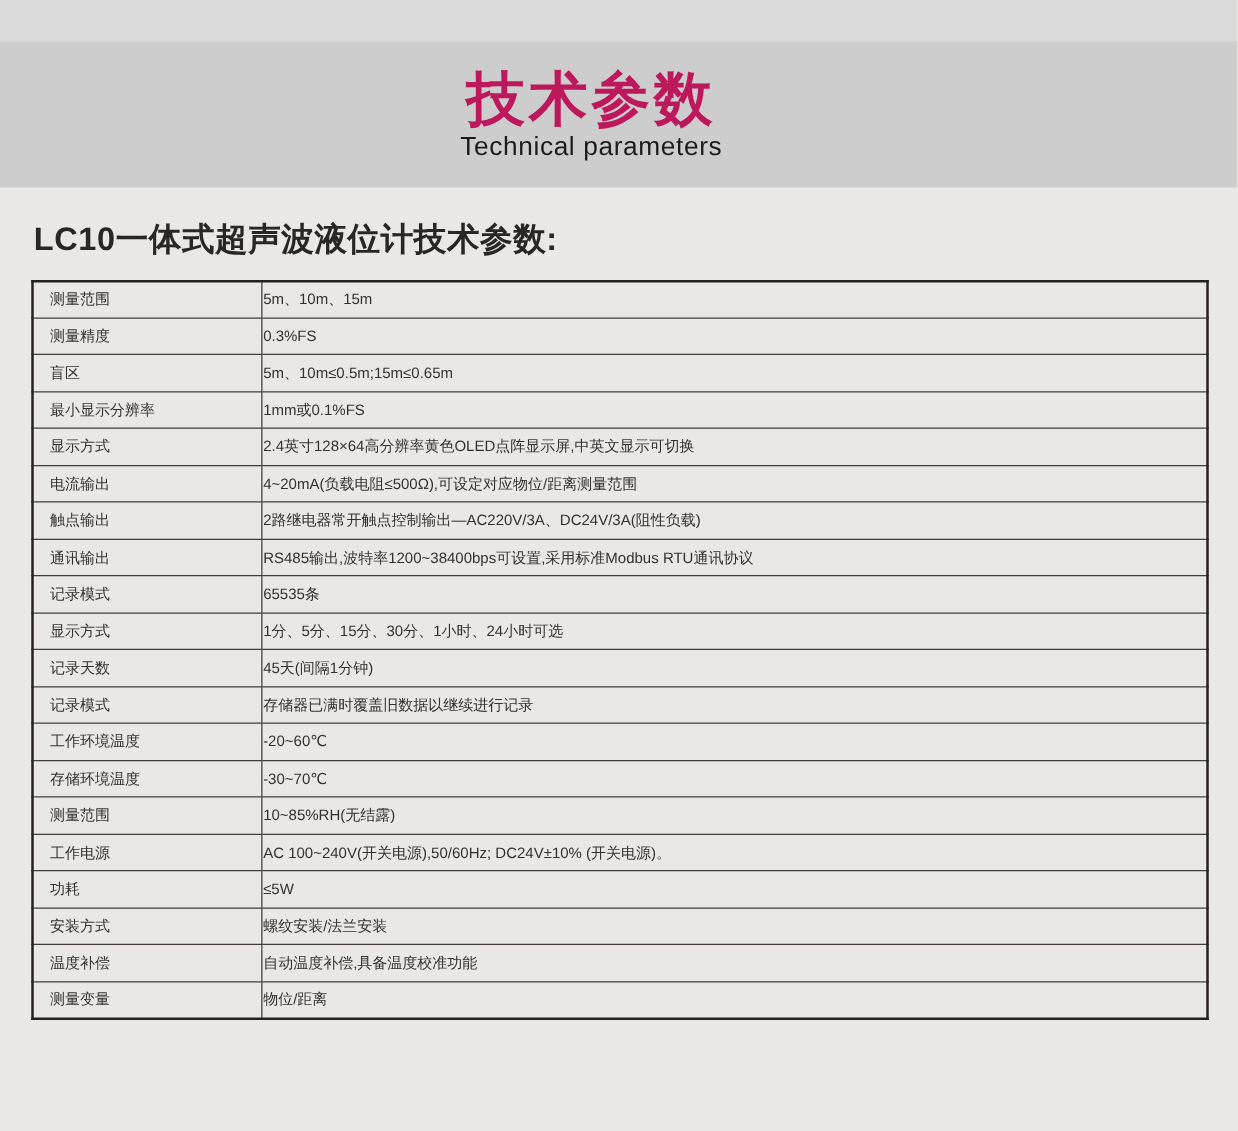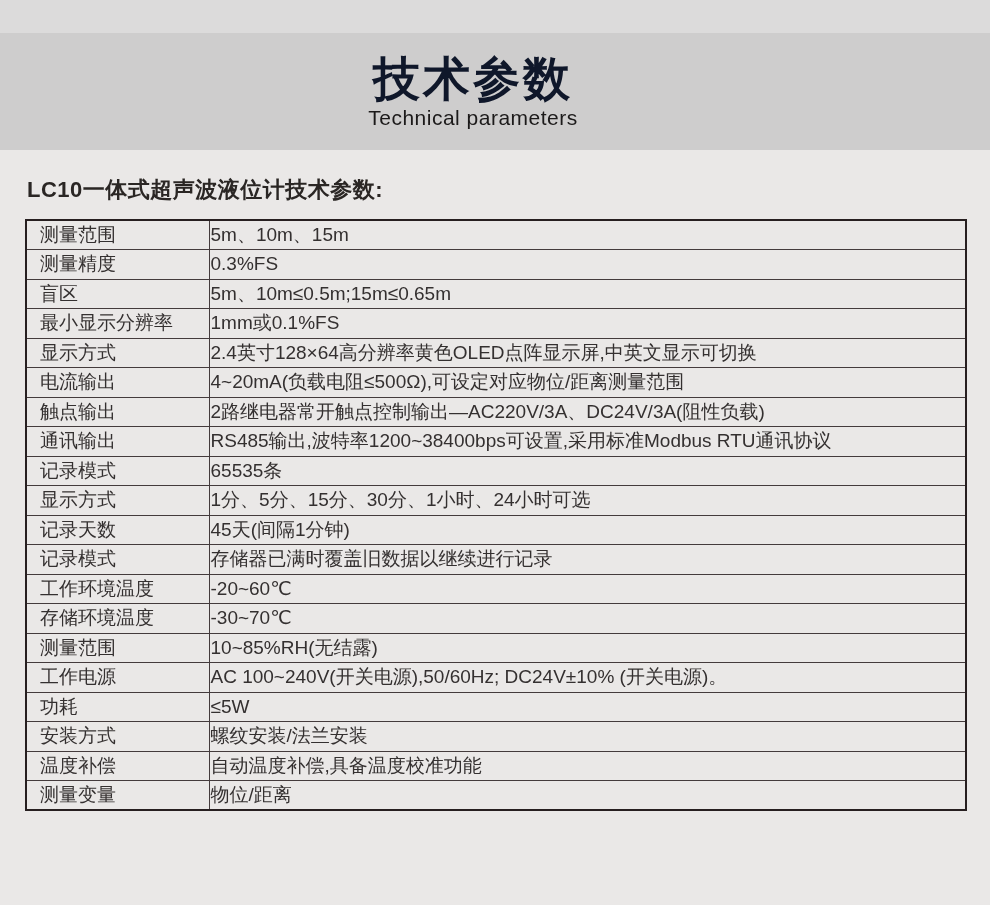--- a/index.html
+++ b/index.html
@@ -21,54 +21,54 @@
     align-items: center;
     justify-content: center;
   }
   .title-band .inner {
     transform: translateX(-22px);
     text-align: center;
   }
   .main-title {
     font-size: 47px;
     font-weight: 700;
-    color: #0f172a;
+    color: #be185d;
     letter-spacing: 3px;
     line-height: 1.1;
   }
   .sub-title {
     font-size: 21px;
     font-weight: 400;
     color: #1c1a1a;
     letter-spacing: 0.5px;
     margin-top: 2px;
   }
   .content {
     padding: 0 23px;
   }
   .section-heading {
     margin: 27px 0 0 4px;
-    font-size: 22px;
+    font-size: 26px;
     font-weight: 700;
     color: #2a2624;
     letter-spacing: 0.5px;
     line-height: 1.15;
   }
   table.spec-table {
     margin-top: 17px;
     margin-left: 2px;
     width: 942px;
     border-collapse: collapse;
     border: 2px solid #271f20;
     table-layout: fixed;
   }
   .spec-table td {
     border: 1px solid #443b3c;
     height: 29.5px;
-    font-size: 19px;
+    font-size: 12px;
     color: #343030;
     vertical-align: middle;
     line-height: 1.1;
     white-space: nowrap;
     overflow: hidden;
   }
   .spec-table td.label {
     width: 183px;
     padding-left: 13px;
   }

